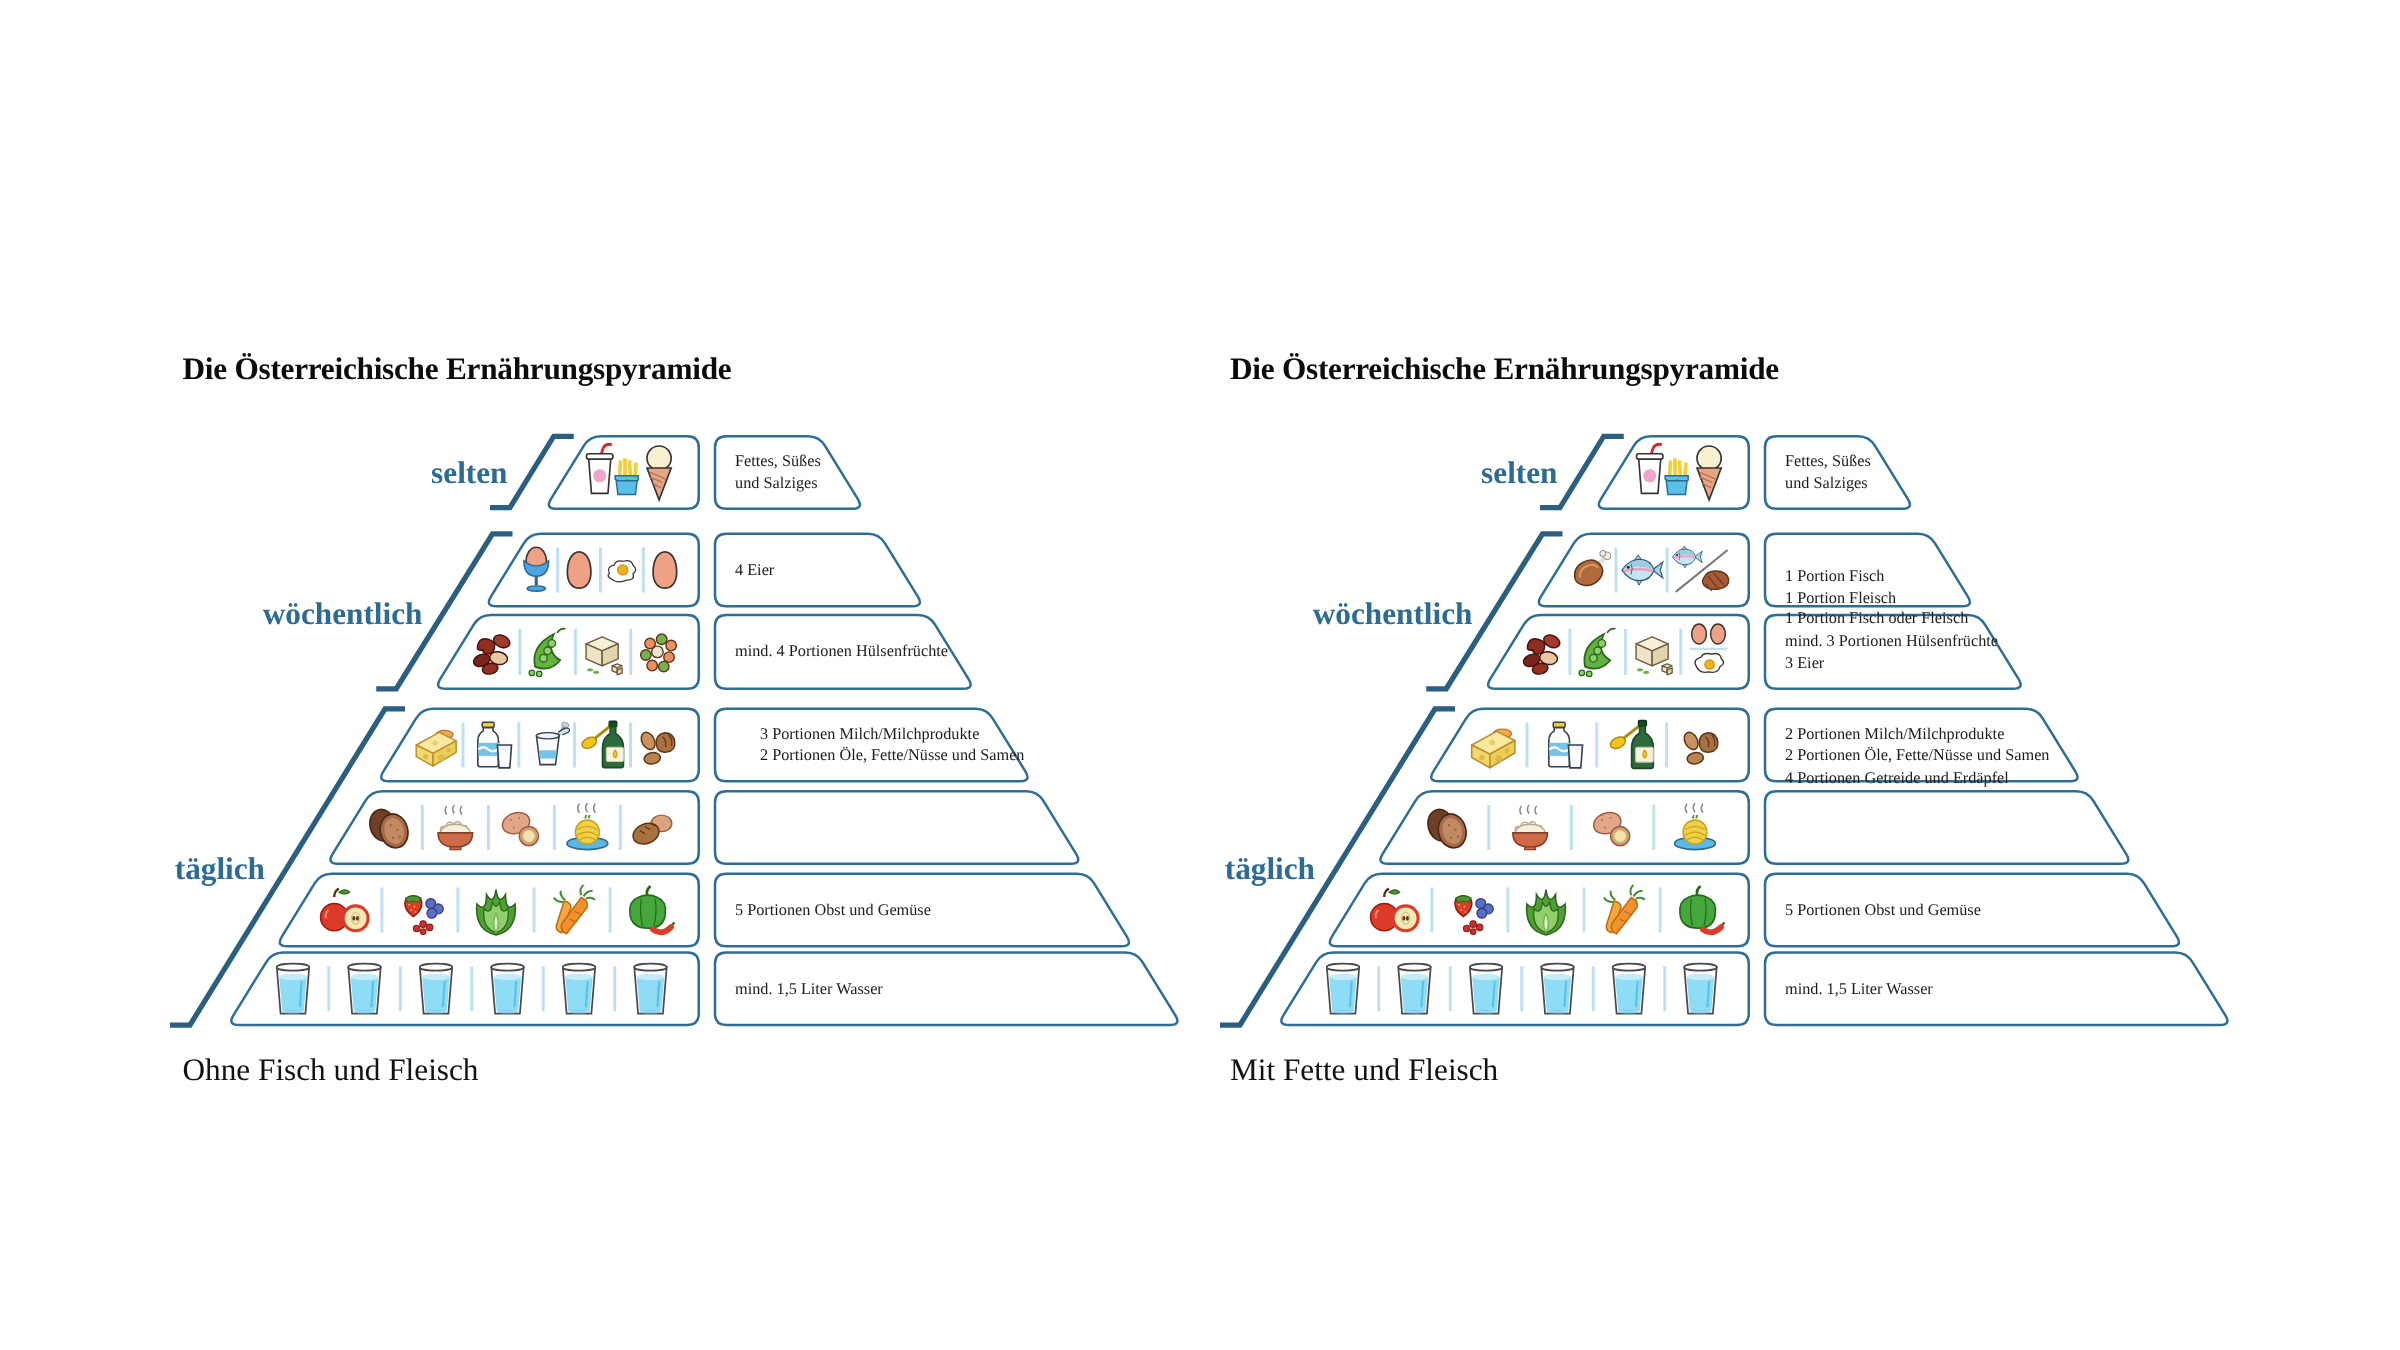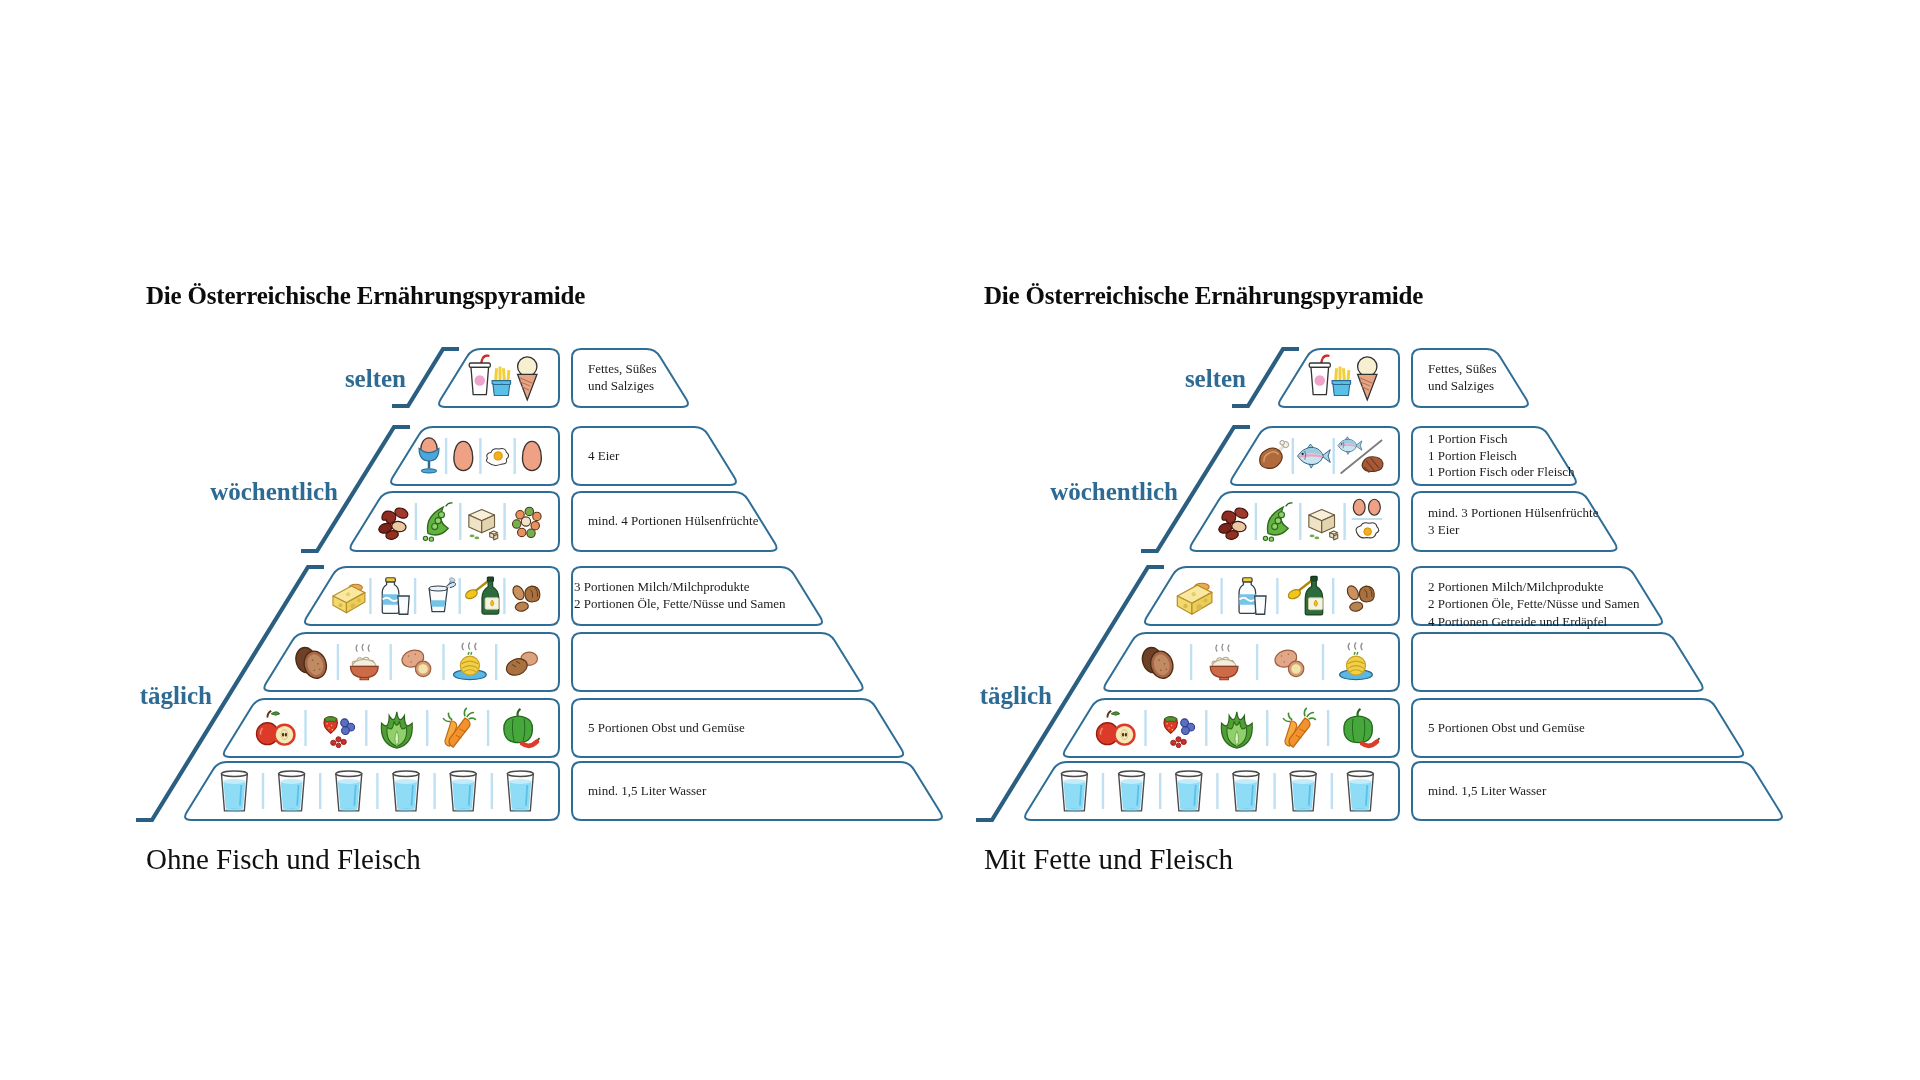--- a/index.html
+++ b/index.html
@@ -3,21 +3,21 @@
 <meta charset="utf-8">
 <style>
   html,body{margin:0;padding:0;background:#fff;}
   .canvas{position:relative;width:1920px;height:1080px;background:#fff;overflow:hidden;
           font-family:Liberation Serif, serif;}
   #scene{position:absolute;left:0;top:0;}
   .box{fill:#ffffff;stroke:#2e6d96;stroke-width:2;}
   .div{stroke:#bfe0f2;stroke-width:2.4;}
   .brk{fill:none;stroke:#2a5f82;stroke-width:4.2;}
   .title{position:absolute;font-weight:700;font-size:25px;letter-spacing:-0.2px;color:#0c0c0c;white-space:nowrap;}
-  .caption{position:absolute;font-weight:400;font-size:29px;color:#111;white-space:nowrap;}
+  .caption{position:absolute;font-weight:400;font-size:25px;color:#111;white-space:nowrap;}
   .freq{position:absolute;font-weight:700;font-size:25px;color:#2d6a94;text-align:right;white-space:nowrap;}
   .lbl{position:absolute;display:flex;align-items:center;font-size:13px;line-height:1.3;
        color:#1c1c1c;white-space:pre-line;width:344px;}
 </style>
 </head>
 <body>
 
 <div class="canvas">
 
 <svg id="scene" width="1920" height="1080" viewBox="0 0 1920 1080" xmlns="http://www.w3.org/2000/svg" xmlns:xlink="http://www.w3.org/1999/xlink">
@@ -429,28 +429,28 @@
 <div class="freq" style="left:170px;top:478px;width:168px">wöchentlich</div>
 <div class="freq" style="left:80px;top:682px;width:132px">täglich</div>
 <div class="freq" style="left:1090px;top:365px;width:156px">selten</div>
 <div class="freq" style="left:1010px;top:478px;width:168px">wöchentlich</div>
 <div class="freq" style="left:920px;top:682px;width:132px">täglich</div>
 
 <div class="lbl" style="left:588px;top:349px;height:58px">Fettes, Süßes
 und Salziges</div>
 <div class="lbl" style="left:588px;top:427px;height:58px">4 Eier</div>
 <div class="lbl" style="left:588px;top:492px;height:59px">mind. 4 Portionen Hülsenfrüchte</div>
-<div class="lbl" style="left:574px;top:567px;height:58px">3 Portionen Milch/Milchprodukte
+<div class="lbl" style="left:608px;top:567px;height:58px">3 Portionen Milch/Milchprodukte
 2 Portionen Öle, Fette/Nüsse und Samen</div>
 <div class="lbl" style="left:588px;top:699px;height:58px">5 Portionen Obst und Gemüse</div>
 <div class="lbl" style="left:588px;top:762px;height:58px">mind. 1,5 Liter Wasser</div>
 
 <div class="lbl" style="left:1428px;top:349px;height:58px">Fettes, Süßes
 und Salziges</div>
-<div class="lbl" style="left:1428px;top:427px;height:58px">1 Portion Fisch
+<div class="lbl" style="left:1428px;top:449px;height:58px">1 Portion Fisch
 1 Portion Fleisch
 1 Portion Fisch oder Fleisch</div>
 <div class="lbl" style="left:1428px;top:492px;height:59px">mind. 3 Portionen Hülsenfrüchte
 3 Eier</div>
 <div class="lbl" style="left:1428px;top:567px;height:58px">2 Portionen Milch/Milchprodukte
 2 Portionen Öle, Fette/Nüsse und Samen</div>
 <div class="lbl" style="left:1428px;top:601px;height:42px">4 Portionen Getreide und Erdäpfel</div>
 <div class="lbl" style="left:1428px;top:699px;height:58px">5 Portionen Obst und Gemüse</div>
 <div class="lbl" style="left:1428px;top:762px;height:58px">mind. 1,5 Liter Wasser</div>
 

